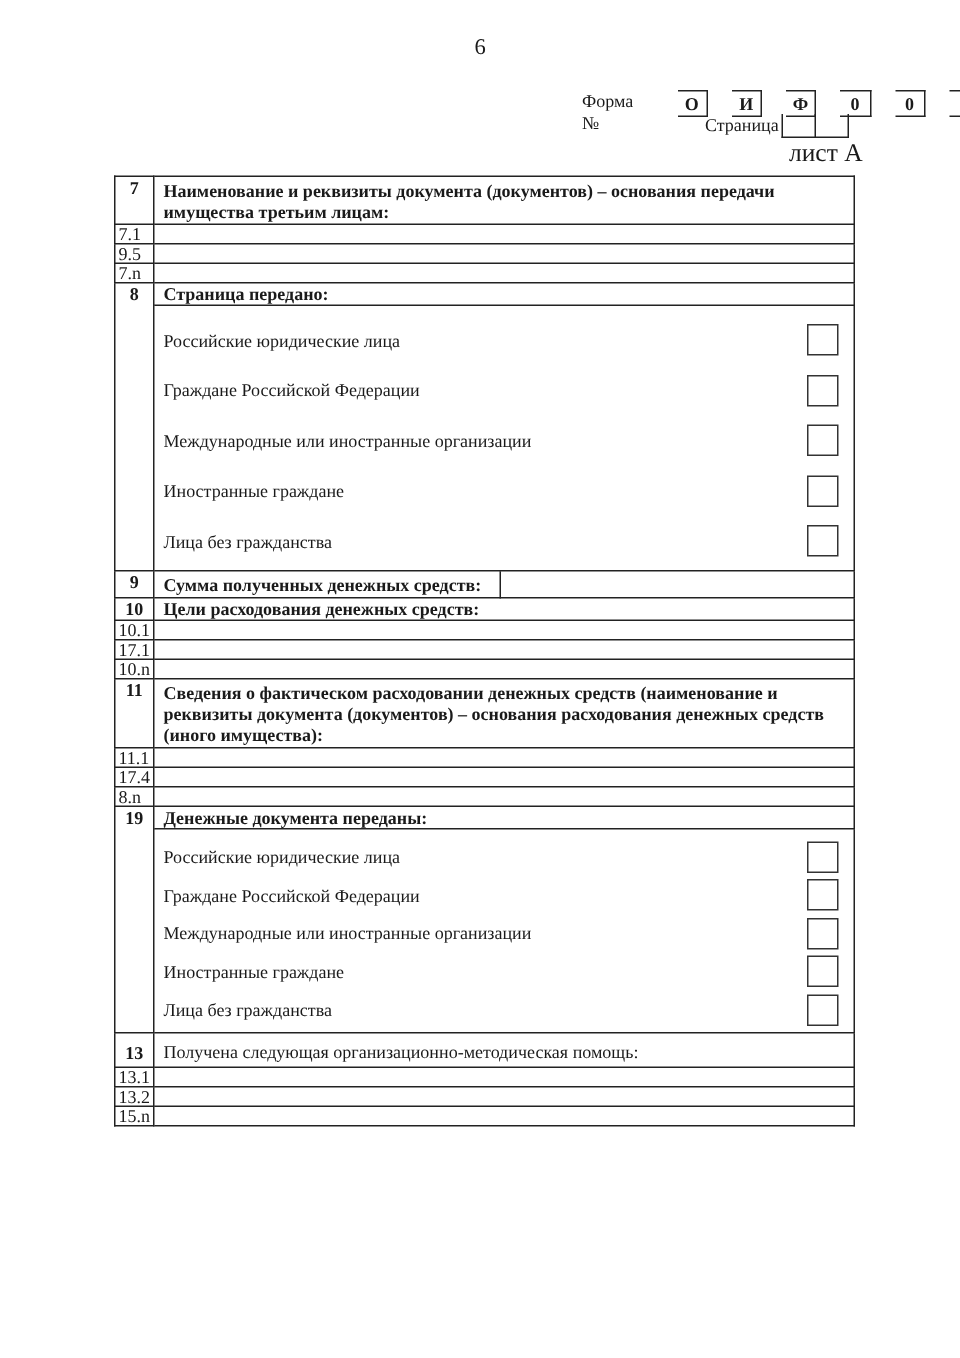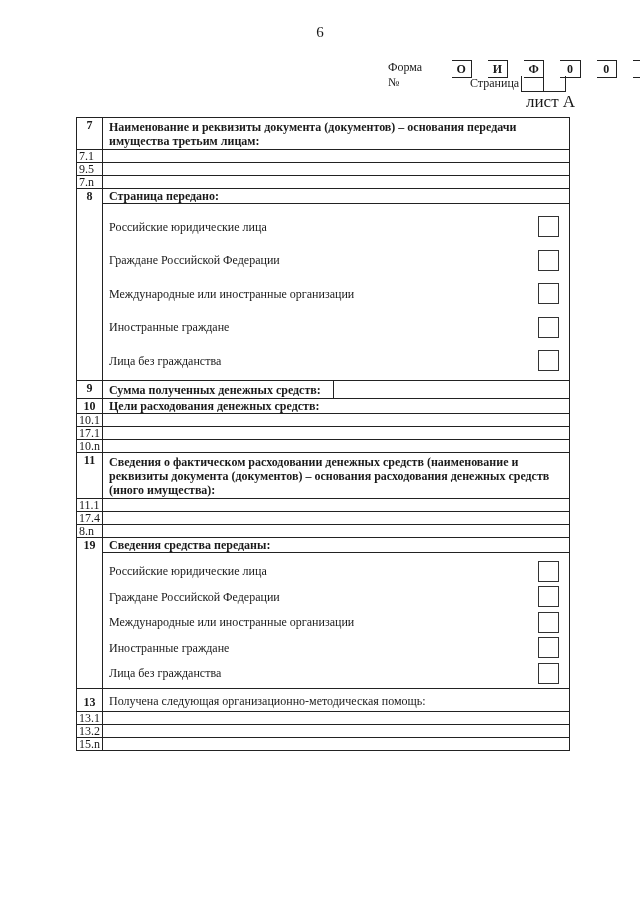--- a/index.html
+++ b/index.html
@@ -138,21 +138,21 @@
     <td class="subnum">17.4</td>
     <td colspan="2"></td>
   </tr>
   <tr class="sub">
     <td class="subnum">8.n</td>
     <td colspan="2"></td>
   </tr>
 
   <tr>
     <td class="num" rowspan="2">19</td>
-    <td class="bold" colspan="2">Сведения средства переданы:</td>
+    <td class="bold" colspan="2">Денежные документа переданы:</td>
   </tr>
   <tr>
     <td colspan="2">
       <div class="opt-list small">
         <div class="opt-row">
           <span>Российские юридические лица</span>
           <span class="chk"></span>
         </div>
         <div class="opt-row">
           <span>Граждане Российской Федерации</span>

